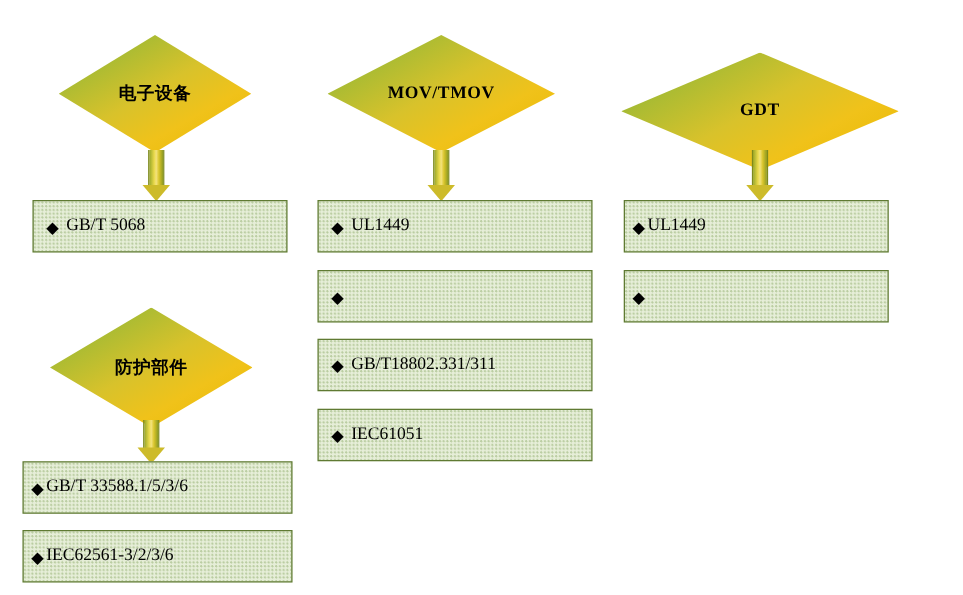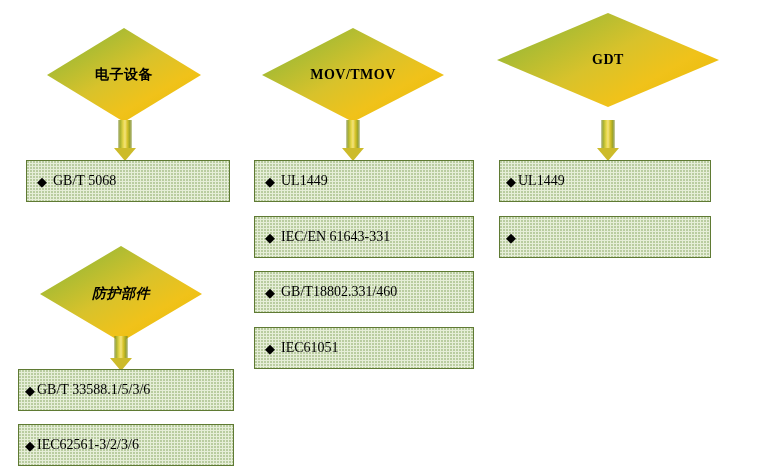--- a/index.html
+++ b/index.html
@@ -120,21 +120,21 @@
   <div class="arrow" style="left:113px; top:120px; width:24px; height:41px;">
     <div class="stem" style="height:29px;"></div>
     <div class="head"></div>
   </div>
 
   <div class="box" style="left:26px; top:160px; width:204px; height:42px;">
     <span class="bullet">◆</span>
     <span class="btext">GB/T 5068</span>
   </div>
 
-  <div class="diamond" style="left:40px; top:246px; width:162px; height:96px;font-style:italic;">
+  <div class="diamond" style="left:40px; top:246px; width:162px; height:96px;">
     <div class="shape"></div>
     <span class="dlabel">防护部件</span>
   </div>
 
   <div class="arrow" style="left:109px; top:336px; width:24px; height:35px;">
     <div class="stem" style="height:23px;"></div>
     <div class="head"></div>
   </div>
 
   <div class="box tight" style="left:18px; top:369px; width:216px; height:42px;">
@@ -157,34 +157,33 @@
     <div class="head"></div>
   </div>
 
   <div class="box" style="left:254px; top:160px; width:220px; height:42px;">
     <span class="bullet">◆</span>
     <span class="btext">UL1449</span>
   </div>
 
   <div class="box" style="left:254px; top:216px; width:220px; height:42px;">
     <span class="bullet">◆</span>
-    <span class="btext">IEC/EN 61643-331</span>
   </div>
 
   <div class="box" style="left:254px; top:271px; width:220px; height:42px;">
     <span class="bullet">◆</span>
-    <span class="btext">GB/T18802.331/460</span>
+    <span class="btext">GB/T18802.331/311</span>
   </div>
 
   <div class="box" style="left:254px; top:327px; width:220px; height:42px;">
     <span class="bullet">◆</span>
     <span class="btext">IEC61051</span>
   </div>
 
-  <div class="diamond latin" style="left:497px; top:13px; width:222px; height:94px;">
+  <div class="diamond latin" style="left:497px; top:42px; width:222px; height:94px;">
     <div class="shape"></div>
     <span class="dlabel">GDT</span>
   </div>
 
   <div class="arrow" style="left:596px; top:120px; width:24px; height:41px;">
     <div class="stem" style="height:29px;"></div>
     <div class="head"></div>
   </div>
 
   <div class="box tight" style="left:499px; top:160px; width:212px; height:42px;">

